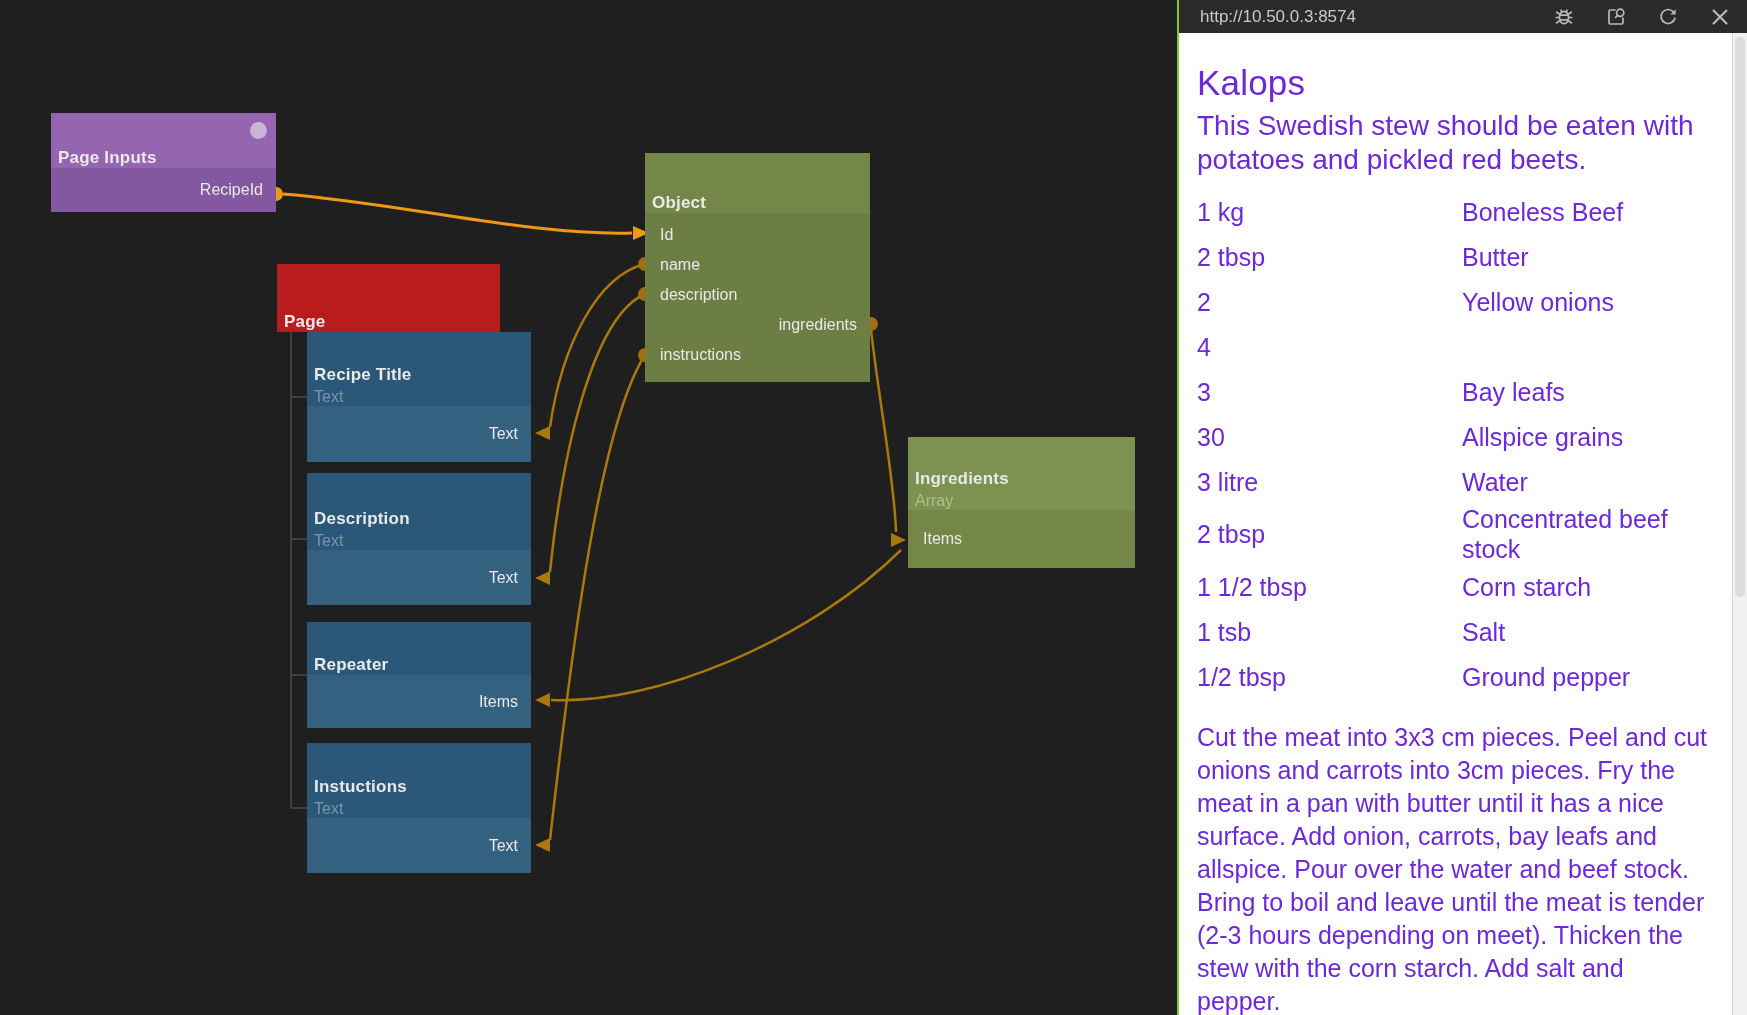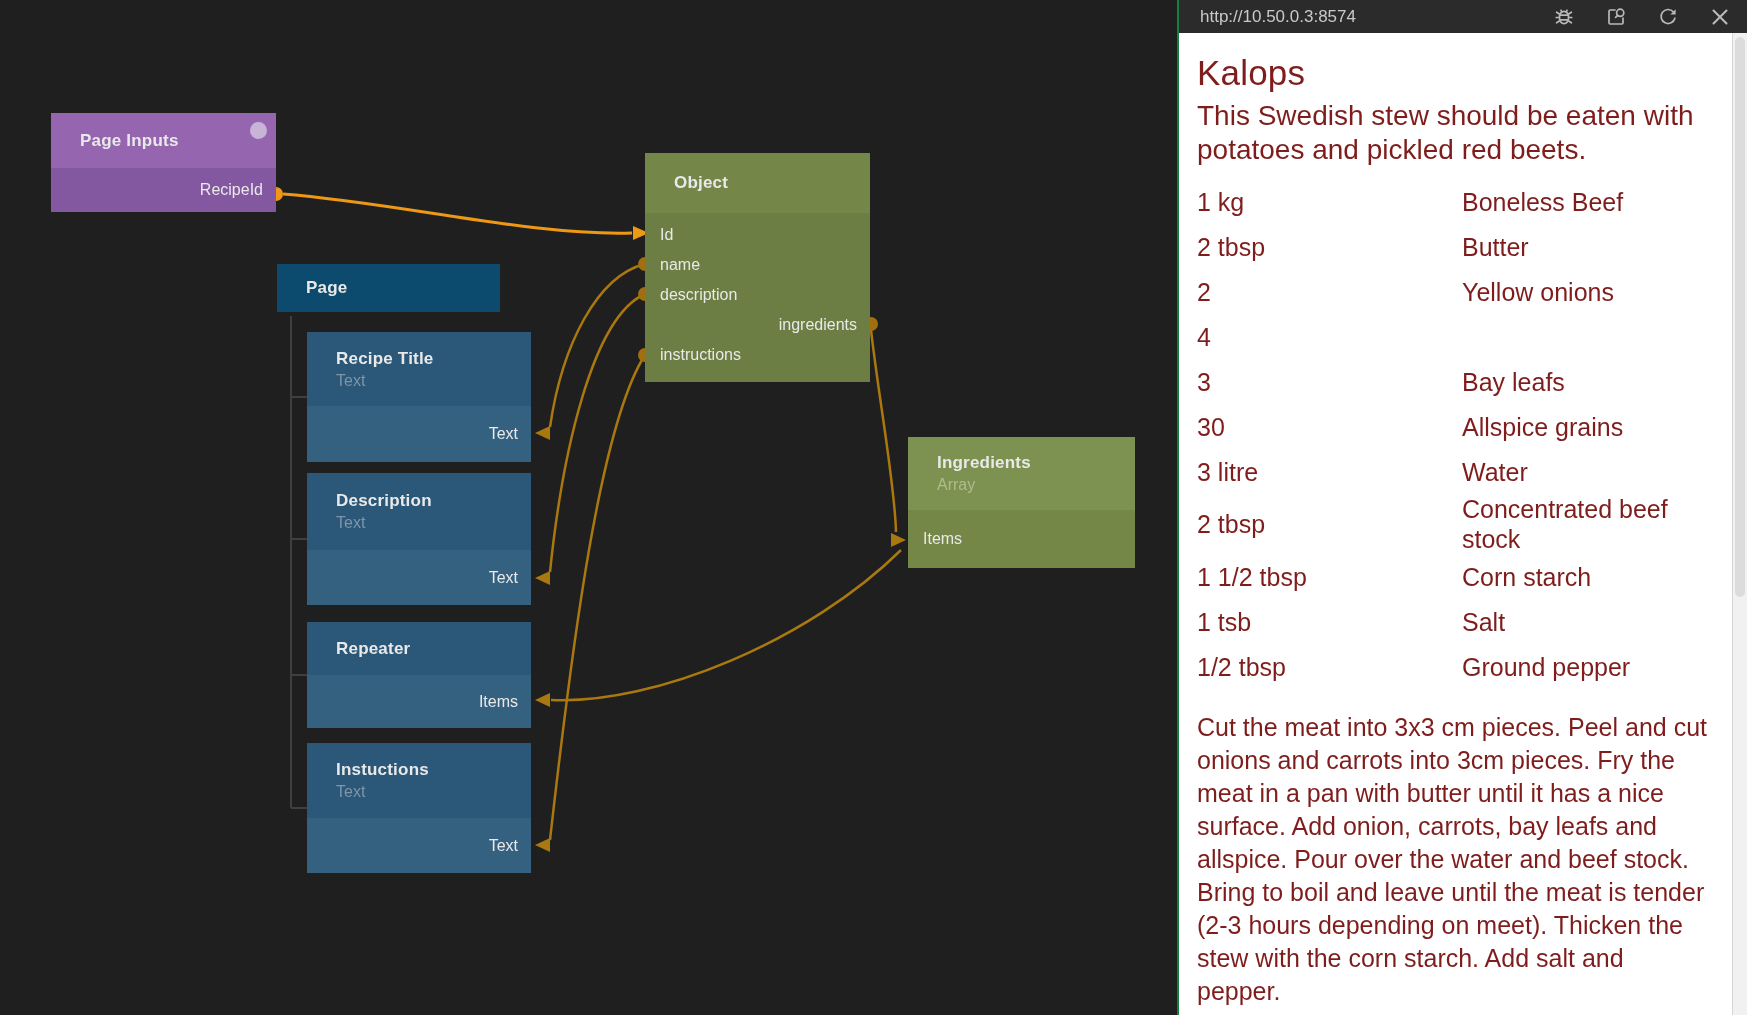--- a/index.html
+++ b/index.html
@@ -1,40 +1,40 @@
 <!DOCTYPE html>
 <html><head>
 <meta charset="utf-8">
 <style>
   html,body{margin:0;padding:0;background:#1f1f1f;width:1747px;height:1015px;overflow:hidden;
             font-family:"Liberation Sans",sans-serif;}
   
   #canvas{position:absolute;left:0;top:0;width:1177px;height:1015px;background:#1f1f1f;}
   #wires{position:absolute;left:0;top:0;}
   .node{position:absolute;color:#e9e9e9;}
-  .node-header{display:flex;flex-direction:column;justify-content:center;padding-left:29px;}
+  .node-header{display:flex;flex-direction:column;justify-content:flex-end;padding-left:7px;}
   .node-title{font-size:17px;font-weight:600;letter-spacing:.2px;}
   .node-sub{font-size:16px;margin-top:3px;}
   .node-body{position:relative;}
   .port-row{position:absolute;left:0;right:0;font-size:16px;}
   .right{ text-align:right;padding-right:13px;}
   .left{ text-align:left;padding-left:15px;}
 
   
   .n-pageinputs{left:51px;top:113px;width:225px;height:109px;}
   .n-pageinputs .node-header{background:#9565af;height:55px;}
   .n-pageinputs .node-body{background:#8358a1;height:44px;}
   .badge{position:absolute;right:9px;top:9px;width:17px;height:17px;border-radius:50%;background:#c9b4d8;}
 
   
   .blue .node-header{background:#2b5878;}
   .blue .node-body{background:#346180;}
   .blue .node-sub{color:#7e95a8;}
   .n-page{left:277px;top:264px;width:223px;height:52px;}
-  .n-page .node-header{height:48px;background:#0c4a6e;}
+  .n-page .node-header{height:68px;background:#b91c1c;}
   .n-recipetitle{left:307px;top:332px;width:224px;height:130px;}
   .n-recipetitle .node-header{height:74px;}
   .n-recipetitle .node-body{height:56px;}
   .n-description{left:307px;top:473px;width:224px;height:132px;}
   .n-description .node-header{height:77px;}
   .n-description .node-body{height:55px;}
   .n-repeater{left:307px;top:622px;width:224px;height:106px;}
   .n-repeater .node-header{height:53px;}
   .n-repeater .node-body{height:53px;}
   .n-instructions{left:307px;top:743px;width:224px;height:130px;}
@@ -47,29 +47,29 @@
   .n-object{left:645px;top:153px;width:225px;height:229px;background:#6c7e43;}
   .n-object .node-header{background:#748748;height:60px;}
   .n-object .obj-rows{padding-top:7px;}
   .n-object .obj-row{height:30px;line-height:30px;font-size:16px;}
   .n-ingredients{left:908px;top:437px;width:227px;height:131px;}
   .n-ingredients .node-header{background:#7d9150;height:73px;}
   .n-ingredients .node-body{background:#748747;height:58px;}
 
   
   #panel{position:absolute;left:1177px;top:0;width:570px;height:1015px;background:#ffffff;
-         border-left:2px solid #15803d;box-sizing:border-box;}
+         border-left:2px solid #84cc16;box-sizing:border-box;}
   #topbar{height:33px;background:#2b2b2b;display:flex;align-items:center;padding:0 14px 0 21px;box-sizing:border-box;}
   #url{color:#c9c9c9;font-size:17px;flex:0 0 auto;}
   #bar-spacer{flex:1;}
   .bar-icon{width:26px;height:26px;margin-left:26px;display:flex;align-items:center;justify-content:center;cursor:pointer;}
   .bar-icon svg{stroke:#b9b9b9;fill:none;stroke-width:1.7;stroke-linecap:round;stroke-linejoin:round;}
 
-  #content{position:absolute;left:0;top:33px;right:15px;bottom:0;padding:14px 10px 0 18px;
-           color:#7f1d1d;overflow:hidden;}
+  #content{position:absolute;left:0;top:33px;right:15px;bottom:0;padding:24px 10px 0 18px;
+           color:#6d28d9;overflow:hidden;}
   #recipe-title{font-size:35px;font-weight:400;margin:6px 0 6px 0;letter-spacing:.2px;}
   #recipe-desc{font-size:28px;line-height:34px;margin:0 0 12px 0;max-width:500px;}
   .ing-row{display:grid;grid-template-columns:265px 1fr;align-items:center;min-height:45px;
            font-size:25px;line-height:30px;}
   .ing-name{max-width:250px;}
   #recipe-steps{font-size:25px;line-height:33px;margin:22px 0 0 0;max-width:510px;}
 
   
   #scrollbar{position:absolute;right:0;top:33px;bottom:0;width:15px;background:#f1f1f1;border-left:1px solid #d6d6d6;box-sizing:border-box;}
   #scroll-thumb{position:absolute;left:2px;right:2px;top:4px;height:560px;background:#dcdcdc;border-radius:6px;}

